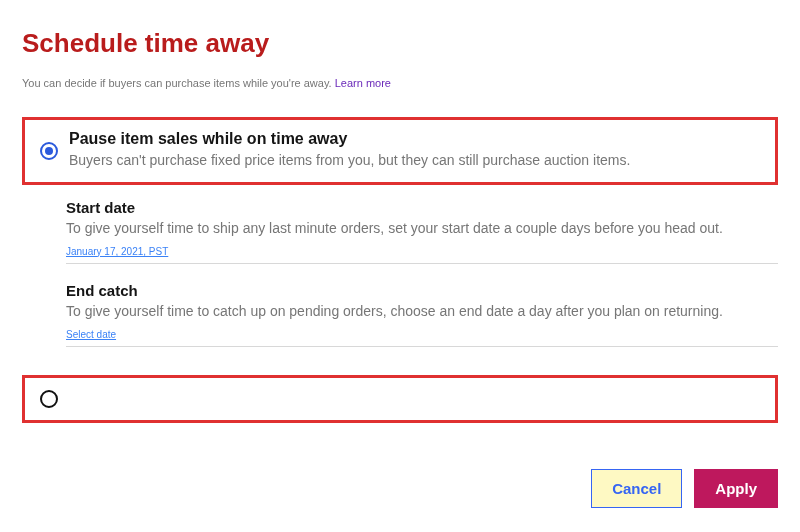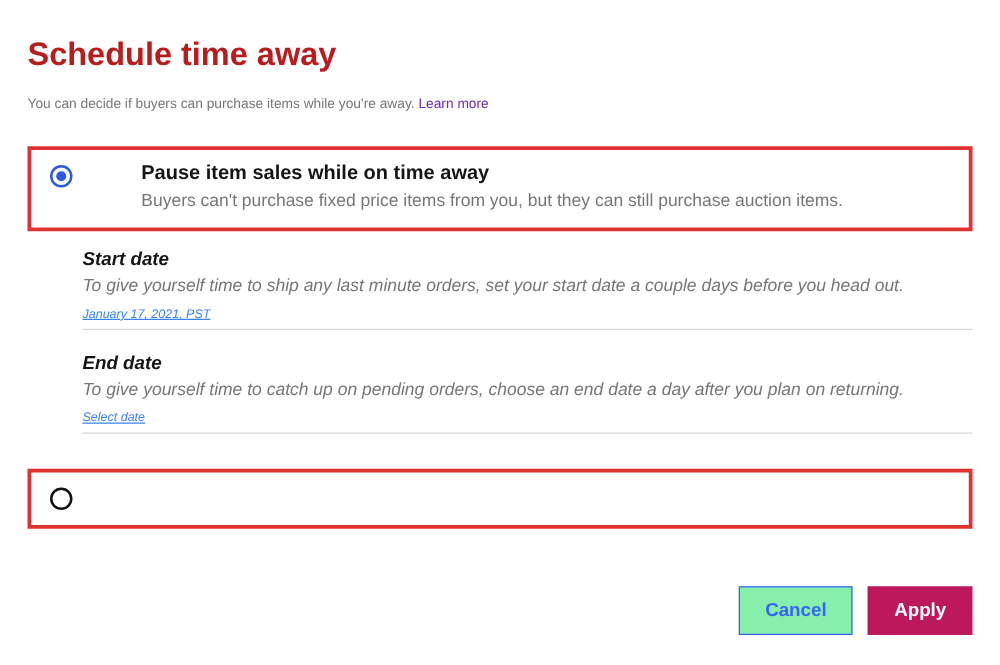--- a/index.html
+++ b/index.html
@@ -29,22 +29,21 @@
     }
     .intro a.learn-more {
       color: #6a29b9;
       text-decoration: none;
     }
     .option-box {
       border: 3px solid #e03131;
       padding: 10px 14px 12px 10px;
       margin-bottom: 14px;
       display: flex;
-      align-items: flex-start;
-      gap: 44px;
+      align-items: center;
     }
     .radio-wrap {
       flex: 0 0 28px;
       display: flex;
       justify-content: center;
       padding-top: 2px;
     }
     .radio {
       width: 18px;
       height: 18px;
@@ -80,21 +79,20 @@
       font-size: 14px;
       color: #767676;
       line-height: 1.35;
     }
     .dates-block {
       margin-left: 44px;
       margin-bottom: 28px;
     }
     .date-section {
       margin-bottom: 18px;
-      font-style: italic;
     }
     .date-label {
       font-size: 15px;
       font-weight: 700;
       color: #151515;
       margin-bottom: 3px;
     }
     .date-hint {
       font-size: 14px;
       color: #767676;
@@ -122,21 +120,21 @@
     .btn {
       font-size: 15px;
       font-weight: 600;
       padding: 10px 20px;
       cursor: pointer;
       border: 1px solid transparent;
       min-width: 78px;
       text-align: center;
     }
     .btn-cancel {
-      background: #86efac;
+      background: #fef9c3;
       color: #3665f3;
       border-color: #3665f3;
     }
     .btn-apply {
       background: #be185d;
       color: #ffffff;
     }
   </style>
 </head>
 <body>
@@ -158,21 +156,21 @@
 </div>
 
 <div class="dates-block">
   <div class="date-section">
     <div class="date-label">Start date</div>
     <div class="date-hint">To give yourself time to ship any last minute orders, set your start date a couple days before you head out.</div>
     <a href="#" class="date-link">January 17, 2021, PST</a>
     <hr class="date-rule">
   </div>
   <div class="date-section">
-    <div class="date-label">End date</div>
+    <div class="date-label">End catch</div>
     <div class="date-hint">To give yourself time to catch up on pending orders, choose an end date a day after you plan on returning.</div>
     <a href="#" class="date-link">Select date</a>
     <hr class="date-rule">
   </div>
 </div>
 
 <div class="option-box">
   <span class="radio-wrap">
     <span class="radio"></span>
   </span>

